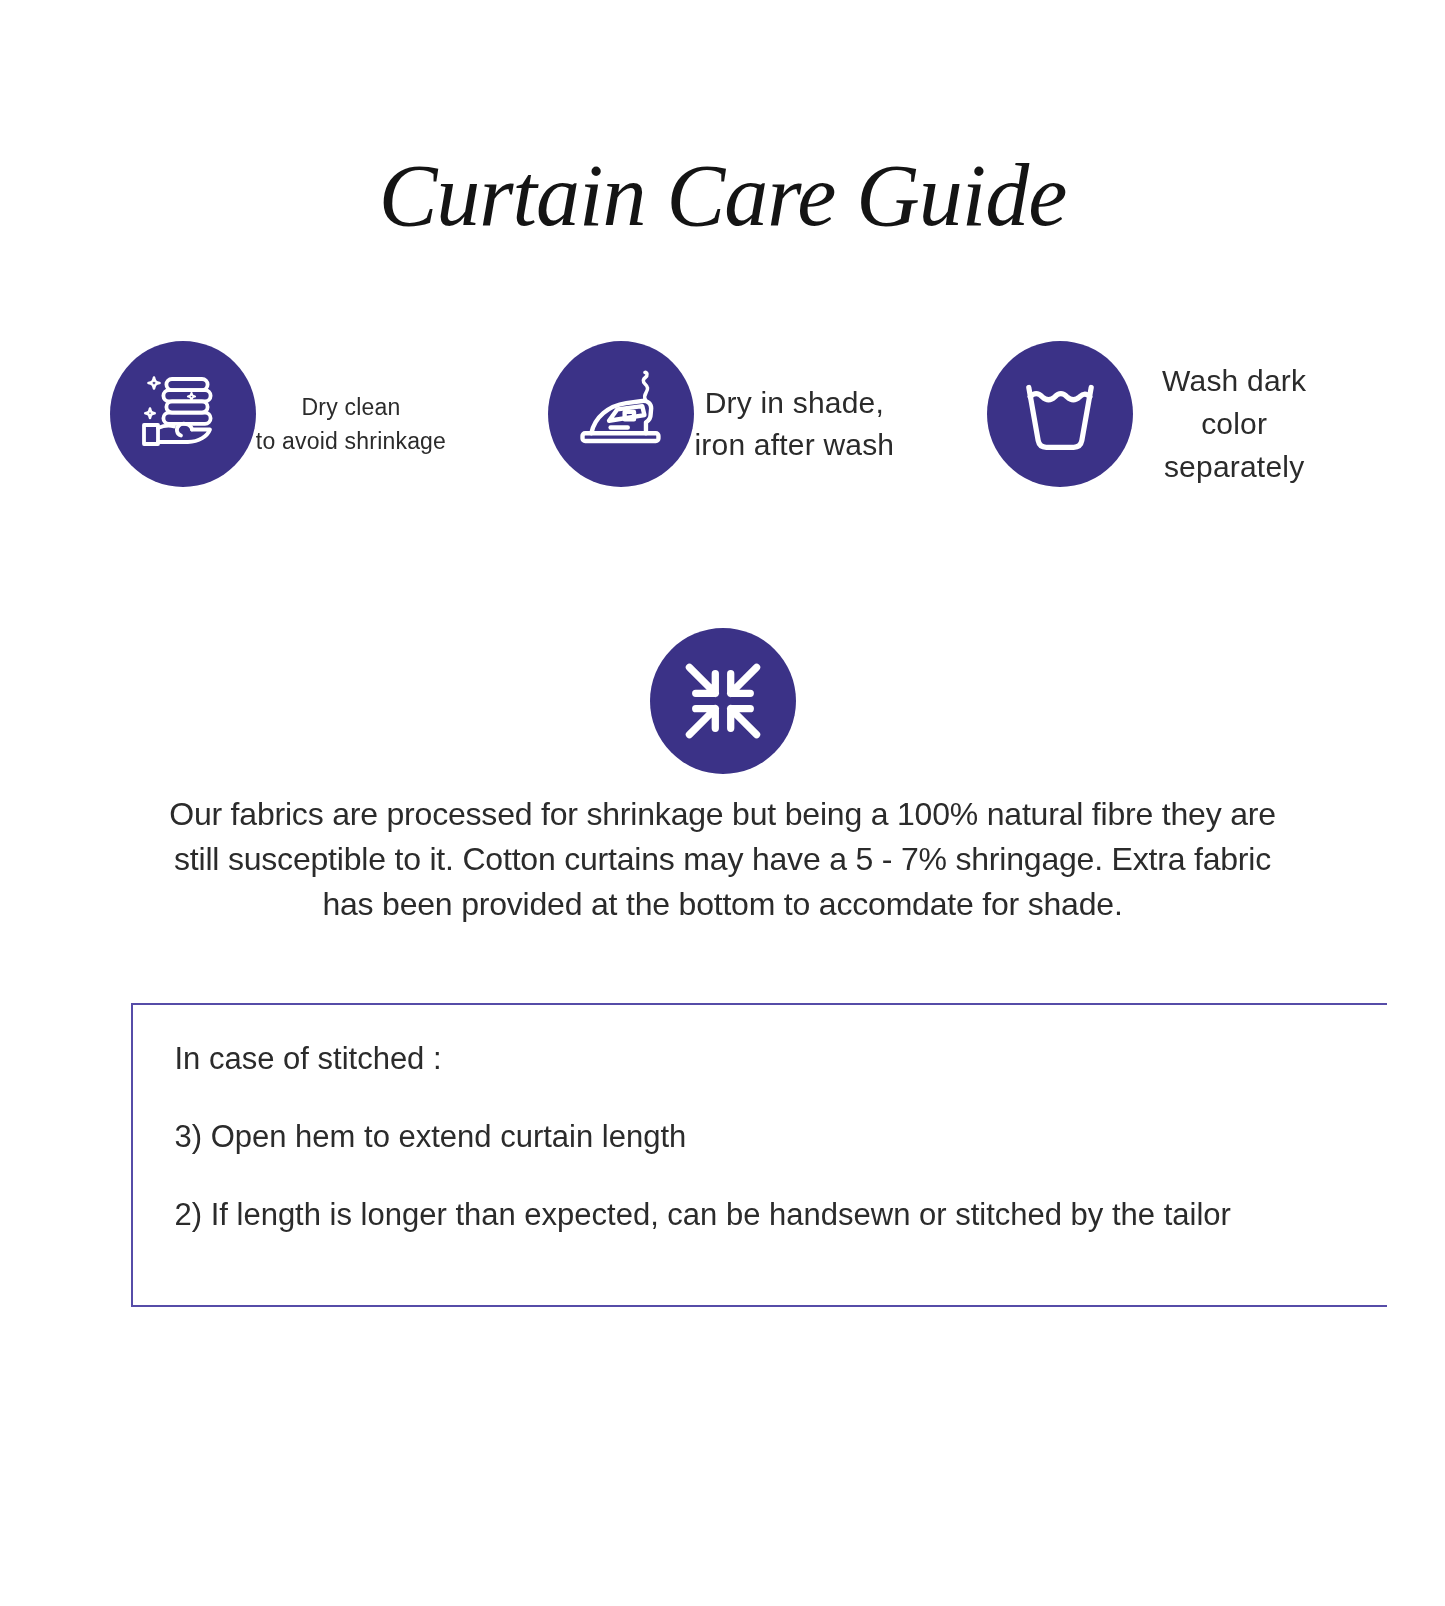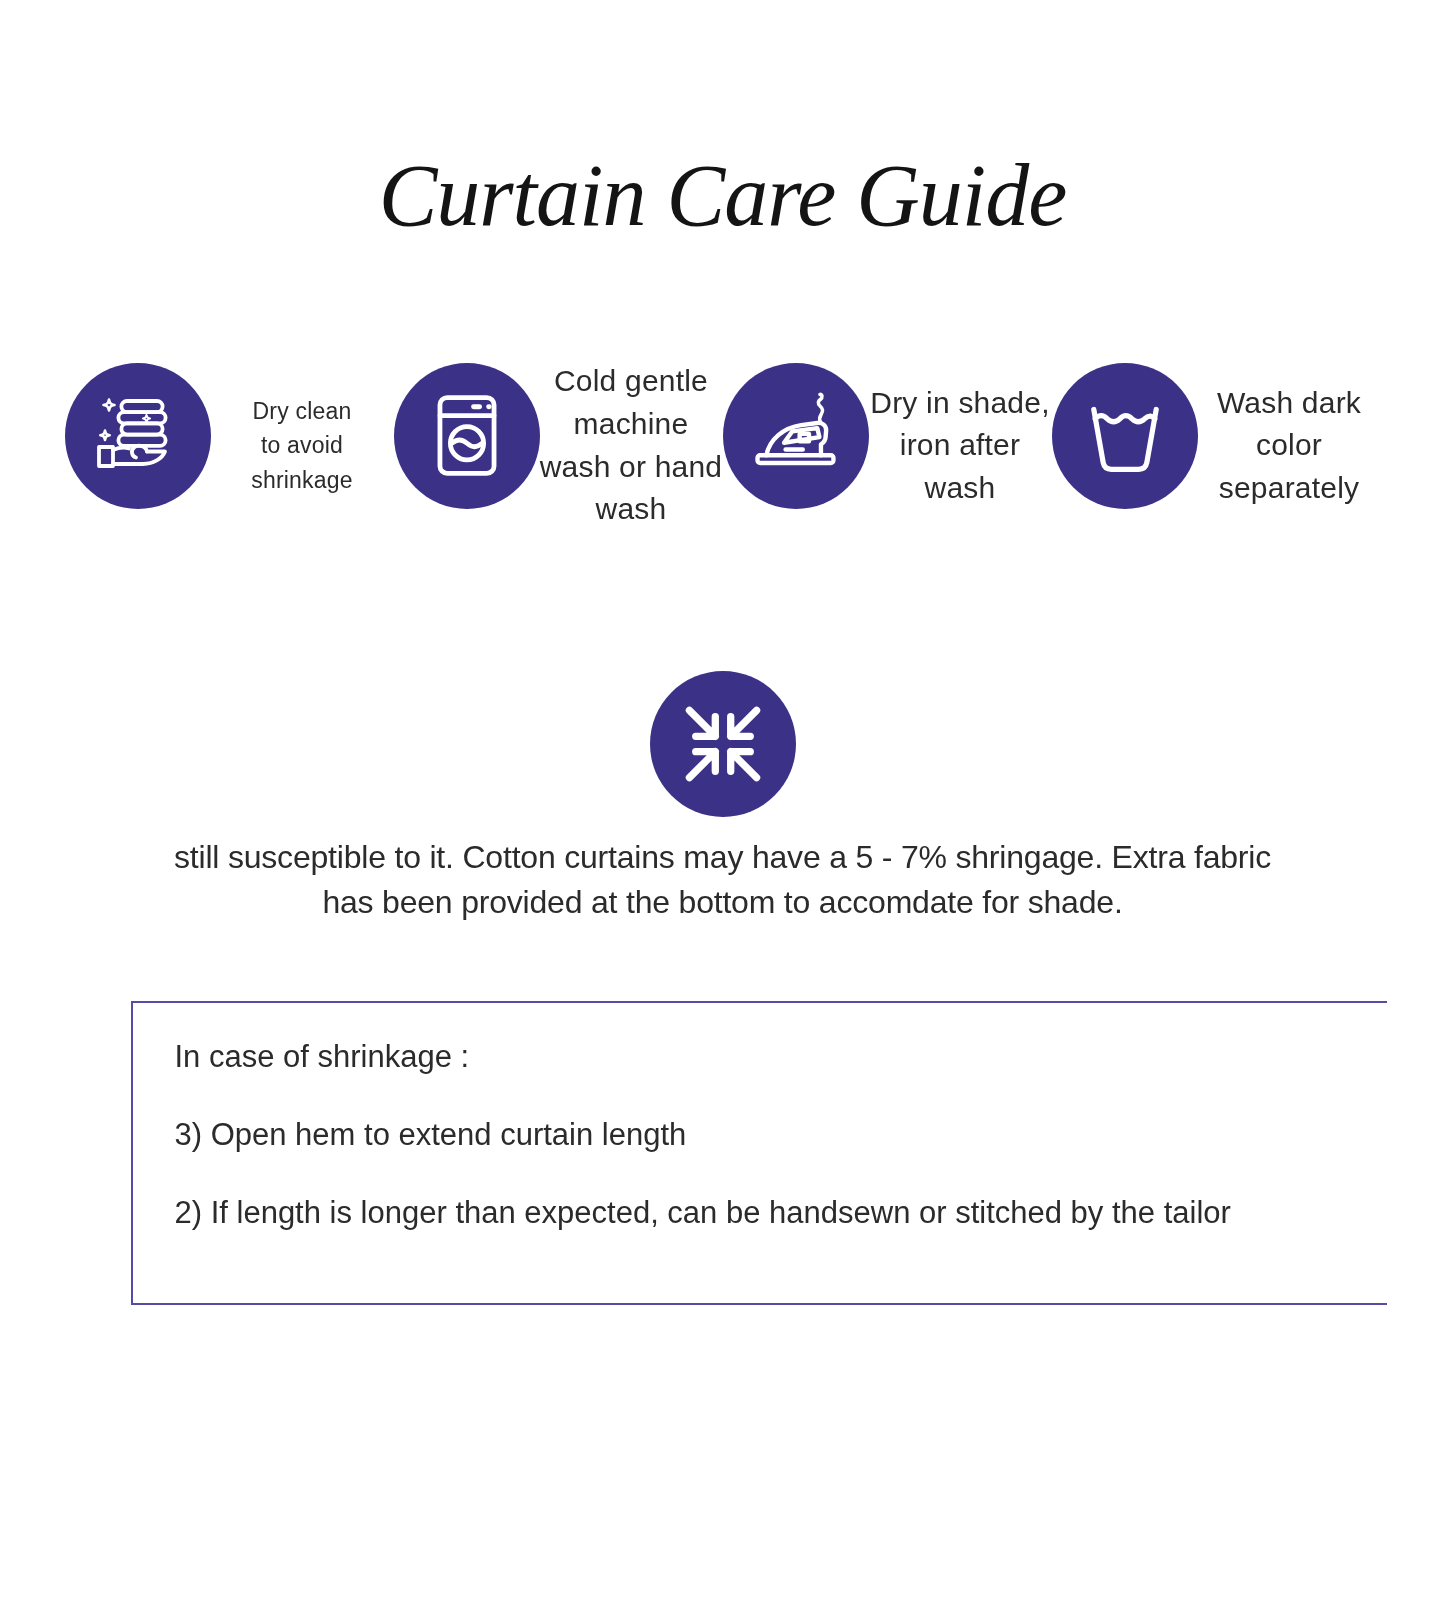--- a/index.html
+++ b/index.html
@@ -115,40 +115,20 @@
             <path d="M58.5,29 C59,31.5 59.5,32 62,32.5 C59.5,33 59,33.5 58.5,36 C58,33.5 57.5,33 55,32.5 C57.5,32 58,31.5 58.5,29 Z" stroke-width="2.2"></path>
           </g>
         </svg>
       </div>
       <div class="caption small">
         <div>Dry clean</div>
         <div>to avoid shrinkage</div>
       </div>
     </div>
 
-    <div class="care-item">
-      <div class="circle">
-        <svg width="104" height="104" viewBox="0 0 100 100">
-          <g fill="none" stroke="#ffffff" stroke-width="4.6" stroke-linecap="round" stroke-linejoin="round">
-            <rect x="24" y="13" width="52" height="73" rx="7"></rect>
-            <line x1="24" y1="30.5" x2="76" y2="30.5"></line>
-            <circle cx="50" cy="57" r="16"></circle>
-            <path d="M35.5,57 Q42.7,50.5 50,57 T64.5,57"></path>
-          </g>
-          <g fill="#ffffff" stroke="none">
-            <rect x="54" y="19.5" width="10.5" height="4.8" rx="2.4"></rect>
-            <rect x="68.5" y="19.5" width="5.2" height="4.8" rx="2.4"></rect>
-          </g>
-        </svg>
-      </div>
-      <div class="caption">
-        <div>Cold gentle machine</div>
-        <div>wash or hand wash</div>
-      </div>
-    </div>
 
     <div class="care-item">
       <div class="circle">
         <svg width="104" height="104" viewBox="0 0 100 100">
           <g fill="none" stroke="#ffffff" stroke-width="4.2" stroke-linecap="round" stroke-linejoin="round">
             <rect x="13" y="68.5" width="73" height="7.5" rx="2.5"></rect>
             <path d="M21.5,68.5 C24.5,53 38,42 55,39.5 L70.5,37.5 C75.5,37 79,40 79,44.5 L78.5,50.5 C78.5,54.5 76.5,56.5 74,58 L74,68.5"></path>
             <path d="M38.5,56.5 L46.5,45.5 L70.5,42.5 L72.5,51 Z"></path>
             <rect x="53.5" y="48" width="9" height="7"></rect>
             <line x1="40" y1="63" x2="56.5" y2="63"></line>
@@ -186,23 +166,24 @@
           <path d="M26,26 L44.5,44.5 M44.5,30.5 L44.5,44.5 L30.5,44.5"></path>
           <path d="M74,26 L55.5,44.5 M55.5,30.5 L55.5,44.5 L69.5,44.5"></path>
           <path d="M26,74 L44.5,55.5 M44.5,69.5 L44.5,55.5 L30.5,55.5"></path>
           <path d="M74,74 L55.5,55.5 M55.5,69.5 L55.5,55.5 L69.5,55.5"></path>
         </g>
       </svg>
     </div>
   </div>
 
   <div class="intro">
+    <div>Our fabrics are processed for shrinkage but being a 100% natural fibre they are</div>
     <div>still susceptible to it. Cotton curtains may have a 5 - 7% shringage. Extra fabric</div>
     <div>has been provided at the bottom to accomdate for shade.</div>
   </div>
 
   <div class="note-box">
-    <div class="note-heading">In case of shrinkage :</div>
+    <div class="note-heading">In case of stitched :</div>
     <div class="note-item">3) Open hem to extend curtain length</div>
     <div class="note-item">2) If length is longer than expected, can be handsewn or stitched by the tailor</div>
   </div>
 
 </div>
 
 </body></html>

